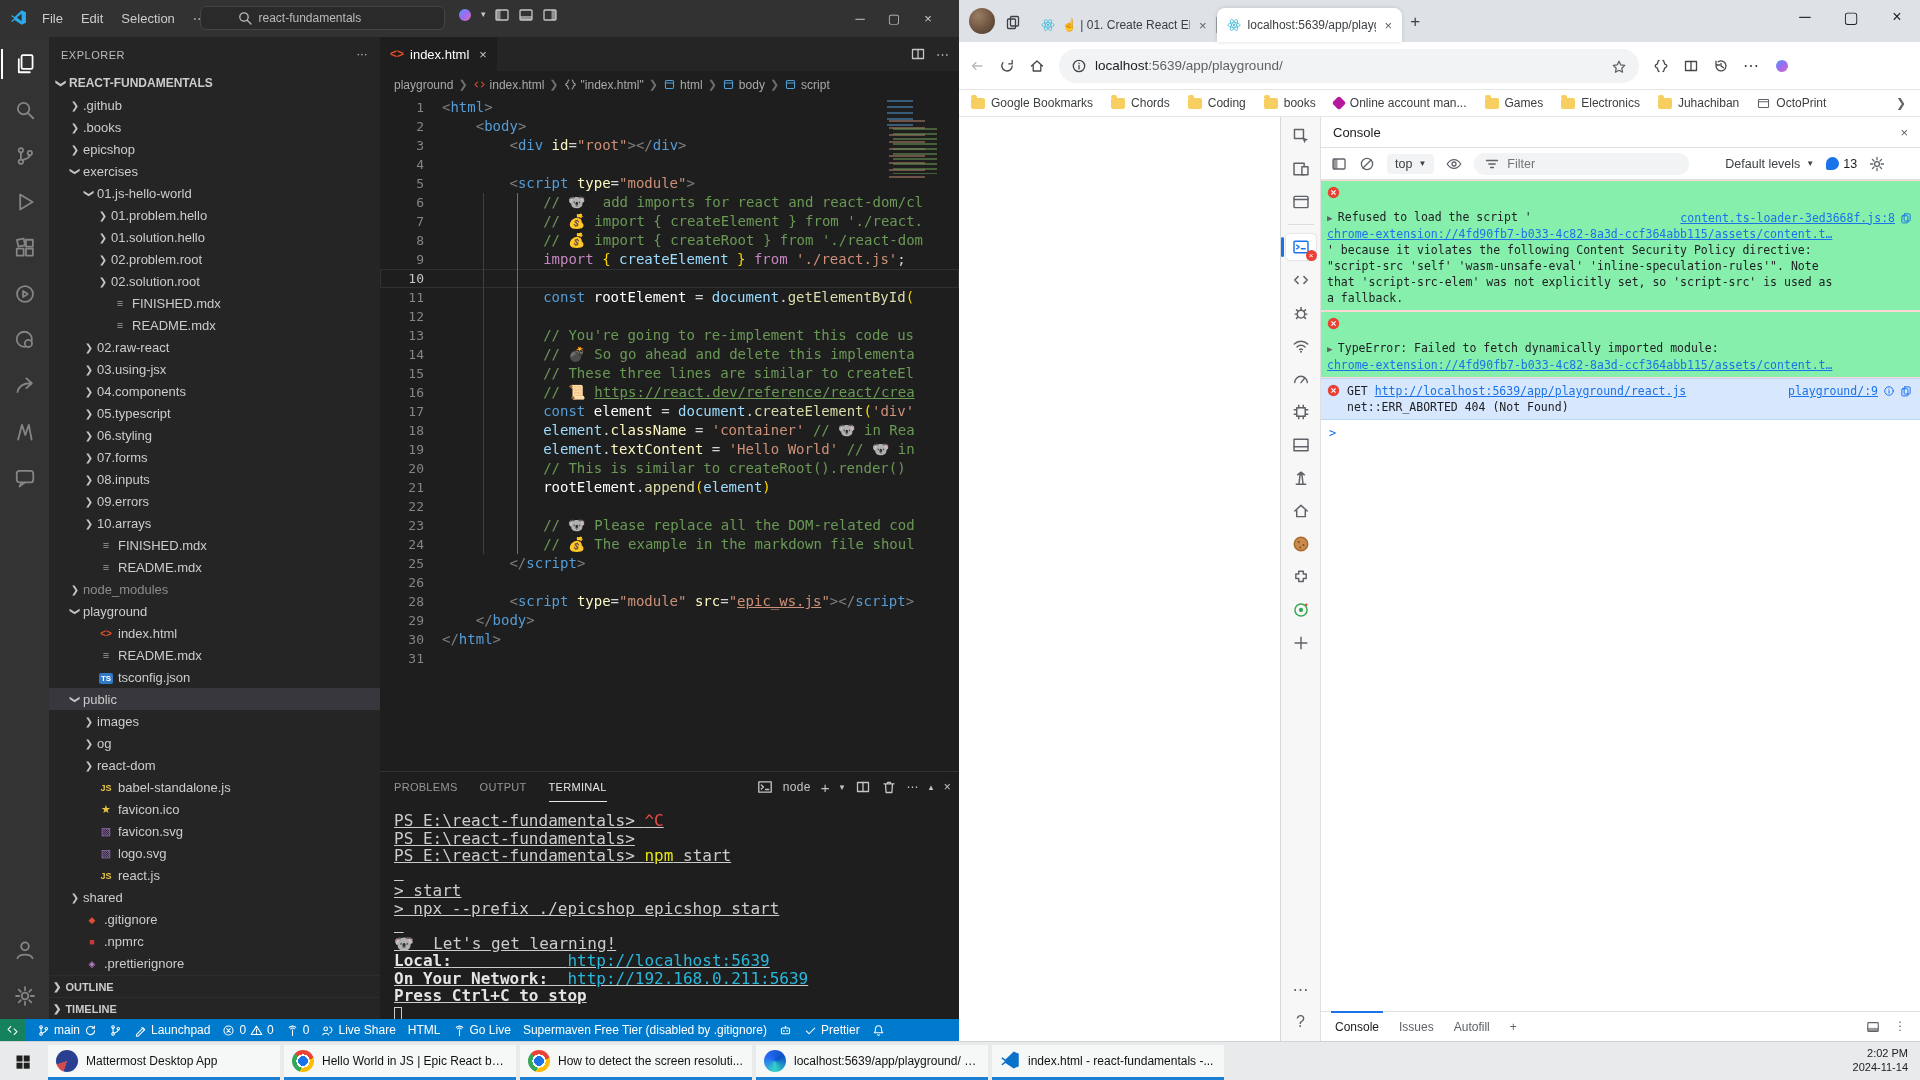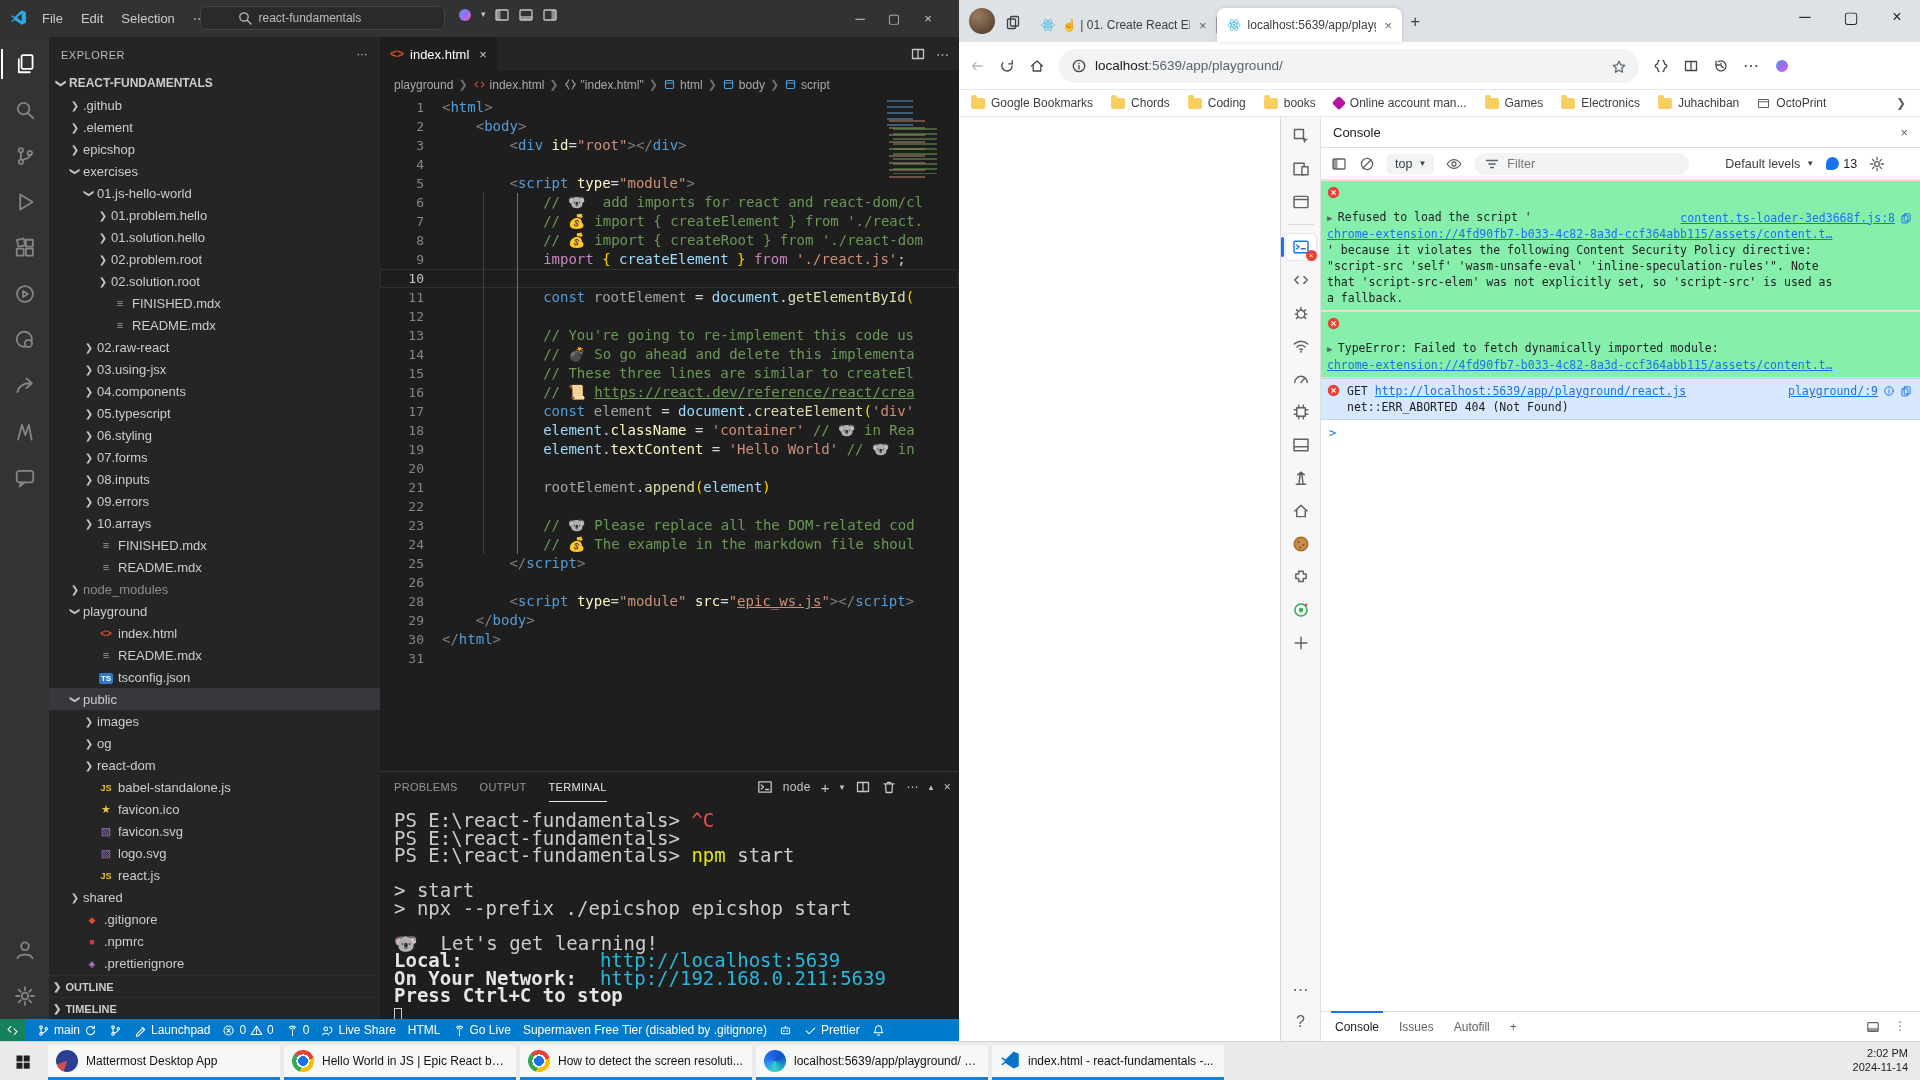--- a/index.html
+++ b/index.html
@@ -46,35 +46,35 @@
 
   #code-wrap { position:absolute; left:0; top:61px; right:0; bottom:248px; overflow:hidden; }
   #code { position:relative; font-family:"DejaVu Sans Mono", monospace; font-size:14px; line-height:19px; }
   .cline { display:flex; height:19px; white-space:pre; }
   .cline .gut { flex:0 0 62px; text-align:right; padding-right:18px; color:#858585; font-size:13px; }
   .cline.cur { outline:1px solid #303031; outline-offset:-1px; }
   .cline.cur .gut { color:#c6c6c6; }
   .tk-w{color:#d4d4d4}.tk-br{color:#808080}.tk-tag{color:#569cd6}.tk-attr{color:#fef9c3}
   .tk-str{color:#ce9178}.tk-strU{color:#ce9178;text-decoration:underline}.tk-c{color:#6a9955}
   .tk-clink{color:#6a9955;text-decoration:underline}.tk-k{color:#c586c0}.tk-kb{color:#569cd6}
-  .tk-v{color:#9cdcfe}.tk-cv{color:#a3a3a3}.tk-fn{color:#dcdcaa}.tk-gold{color:#ffd700}
+  .tk-v{color:#9cdcfe}.tk-cv{color:#ffffff}.tk-fn{color:#dcdcaa}.tk-gold{color:#ffd700}
   .iguide { position:absolute; width:1px; background:#404040; }
   .iguide.on { background:#707070; }
   #minimap { position:absolute; right:14px; top:2px; width:58px; height:88px; opacity:.9;
     background:
       repeating-linear-gradient(to bottom, rgba(86,156,214,.55) 0 2px, transparent 2px 6px) 0 0/26px 30px no-repeat,
       repeating-linear-gradient(to bottom, rgba(106,153,85,.6) 0 2px, transparent 2px 5px) 6px 28px/44px 46px no-repeat,
       repeating-linear-gradient(to bottom, rgba(206,145,120,.5) 0 2px, transparent 2px 7px) 2px 20px/36px 60px no-repeat; }
 
   #vs-panel { position:absolute; left:0; right:0; bottom:0; height:248px; background:#1e1e1e; border-top:1px solid #333; }
   #panel-head { height:30px; display:flex; align-items:center; padding:0 8px 0 14px; font-size:11px; color:#969696; letter-spacing:.3px; }
   #panel-head .ptab { margin-right:22px; height:30px; line-height:30px; cursor:pointer; }
   #panel-head .ptab.active { color:#e7e7e7; border-bottom:1px solid #e7e7e7; }
   #panel-head .pright { margin-left:auto; display:flex; align-items:center; gap:10px; color:#c5c5c5; font-size:12px; }
-  #terminal { padding:10px 0 0 14px; font-family:"DejaVu Sans Mono", monospace; font-size:19px; line-height:17.5px; color:#cccccc; }
+  #terminal { padding:10px 0 0 14px; font-family:"DejaVu Sans Mono", monospace; font-size:16px; line-height:17.5px; color:#cccccc;text-decoration:underline; }
   .tm-p{color:#cccccc}.tm-red{color:#f14c4c}.tm-yel{color:#e5e510}.tm-cyan{color:#29b8db}.tm-b{color:#e5e5e5;font-weight:bold}
   .tm-cursor { display:inline-block; width:8px; height:14px; border:1px solid #cccccc; vertical-align:-2px; }
 
   #vs-status { position:absolute; left:0; bottom:0; width:959px; height:22px; background:#007acc; color:#ffffff; display:flex; align-items:center; font-size:12px; }
   #vs-status .remote { background:#16825d; height:22px; display:flex; align-items:center; padding:0 8px; margin-right:6px; }
   #vs-status .sitem { display:flex; align-items:center; gap:4px; padding:0 6px; height:22px; white-space:nowrap; }
 
   
   #edge { position:absolute; left:959px; top:0; width:961px; height:1041px; background:#fff; }
   #tabstrip { height:42px; background:#dee1e6; display:flex; align-items:flex-end; padding-left:10px; }
@@ -297,21 +297,21 @@
         <div class="tree-row bold" style="padding-left: 4px;">
           <span class="chev" style="transform:rotate(90deg);display:inline-block">❯</span>
           <span>REACT-FUNDAMENTALS</span>
         </div>
         <div class="tree-row" style="padding-left: 18px;">
           <span class="chev">❯</span>
           <span>.github</span>
         </div>
         <div class="tree-row" style="padding-left: 18px;">
           <span class="chev">❯</span>
-          <span>.element</span>
+          <span>.books</span>
         </div>
         <div class="tree-row" style="padding-left: 18px;">
           <span class="chev">❯</span>
           <span>epicshop</span>
         </div>
         <div class="tree-row" style="padding-left: 18px;">
           <span class="chev" style="transform:rotate(90deg);display:inline-block">❯</span>
           <span>exercises</span>
         </div>
         <div class="tree-row" style="padding-left: 32px;">
@@ -558,21 +558,21 @@
           <div class="cline cur"><span class="gut">10</span><span></span></div>
           <div class="cline"><span class="gut">11</span><span><span class="tk-w">            </span><span class="tk-kb">const</span><span class="tk-w"> </span><span class="tk-cv">rootElement</span><span class="tk-w"> = </span><span class="tk-v">document</span><span class="tk-w">.</span><span class="tk-fn">getElementById</span><span class="tk-gold">(</span></span></div>
           <div class="cline"><span class="gut">12</span><span></span></div>
           <div class="cline"><span class="gut">13</span><span><span class="tk-w">            </span><span class="tk-c">// You're going to re-implement this code us</span></span></div>
           <div class="cline"><span class="gut">14</span><span><span class="tk-w">            </span><span class="tk-c">// 💣 So go ahead and delete this implementa</span></span></div>
           <div class="cline"><span class="gut">15</span><span><span class="tk-w">            </span><span class="tk-c">// These three lines are similar to createEl</span></span></div>
           <div class="cline"><span class="gut">16</span><span><span class="tk-w">            </span><span class="tk-c">// 📜 </span><span class="tk-clink">https://react.dev/reference/react/crea</span></span></div>
           <div class="cline"><span class="gut">17</span><span><span class="tk-w">            </span><span class="tk-kb">const</span><span class="tk-w"> </span><span class="tk-cv">element</span><span class="tk-w"> = </span><span class="tk-v">document</span><span class="tk-w">.</span><span class="tk-fn">createElement</span><span class="tk-gold">(</span><span class="tk-str">'div'</span></span></div>
           <div class="cline"><span class="gut">18</span><span><span class="tk-w">            </span><span class="tk-v">element</span><span class="tk-w">.</span><span class="tk-attr">className</span><span class="tk-w"> = </span><span class="tk-str">'container'</span><span class="tk-w"> </span><span class="tk-c">// 🐨 in Rea</span></span></div>
           <div class="cline"><span class="gut">19</span><span><span class="tk-w">            </span><span class="tk-v">element</span><span class="tk-w">.</span><span class="tk-attr">textContent</span><span class="tk-w"> = </span><span class="tk-str">'Hello World'</span><span class="tk-w"> </span><span class="tk-c">// 🐨 in</span></span></div>
-          <div class="cline"><span class="gut">20</span></div>
+          <div class="cline"><span class="gut">20</span><span><span class="tk-w">            </span><span class="tk-c">// This is similar to createRoot().render()</span></span></div>
           <div class="cline"><span class="gut">21</span><span><span class="tk-w">            </span><span class="tk-cv">rootElement</span><span class="tk-w">.</span><span class="tk-fn">append</span><span class="tk-gold">(</span><span class="tk-v">element</span><span class="tk-gold">)</span></span></div>
           <div class="cline"><span class="gut">22</span><span></span></div>
           <div class="cline"><span class="gut">23</span><span><span class="tk-w">            </span><span class="tk-c">// 🐨 Please replace all the DOM-related cod</span></span></div>
           <div class="cline"><span class="gut">24</span><span><span class="tk-w">            </span><span class="tk-c">// 💰 The example in the markdown file shoul</span></span></div>
           <div class="cline"><span class="gut">25</span><span><span class="tk-w">        </span><span class="tk-br">&lt;/</span><span class="tk-tag">script</span><span class="tk-br">&gt;</span></span></div>
           <div class="cline"><span class="gut">26</span><span></span></div>
           <div class="cline"><span class="gut">28</span><span><span class="tk-w">        </span><span class="tk-br">&lt;</span><span class="tk-tag">script</span><span class="tk-w"> </span><span class="tk-attr">type</span><span class="tk-w">=</span><span class="tk-str">"module"</span><span class="tk-w"> </span><span class="tk-attr">src</span><span class="tk-w">=</span><span class="tk-str">"</span><span class="tk-strU">epic_ws.js</span><span class="tk-str">"</span><span class="tk-br">&gt;&lt;/</span><span class="tk-tag">script</span><span class="tk-br">&gt;</span></span></div>
           <div class="cline"><span class="gut">29</span><span><span class="tk-w">    </span><span class="tk-br">&lt;/</span><span class="tk-tag">body</span><span class="tk-br">&gt;</span></span></div>
           <div class="cline"><span class="gut">30</span><span><span class="tk-br">&lt;/</span><span class="tk-tag">html</span><span class="tk-br">&gt;</span></span></div>
           <div class="cline"><span class="gut">31</span><span></span></div>

